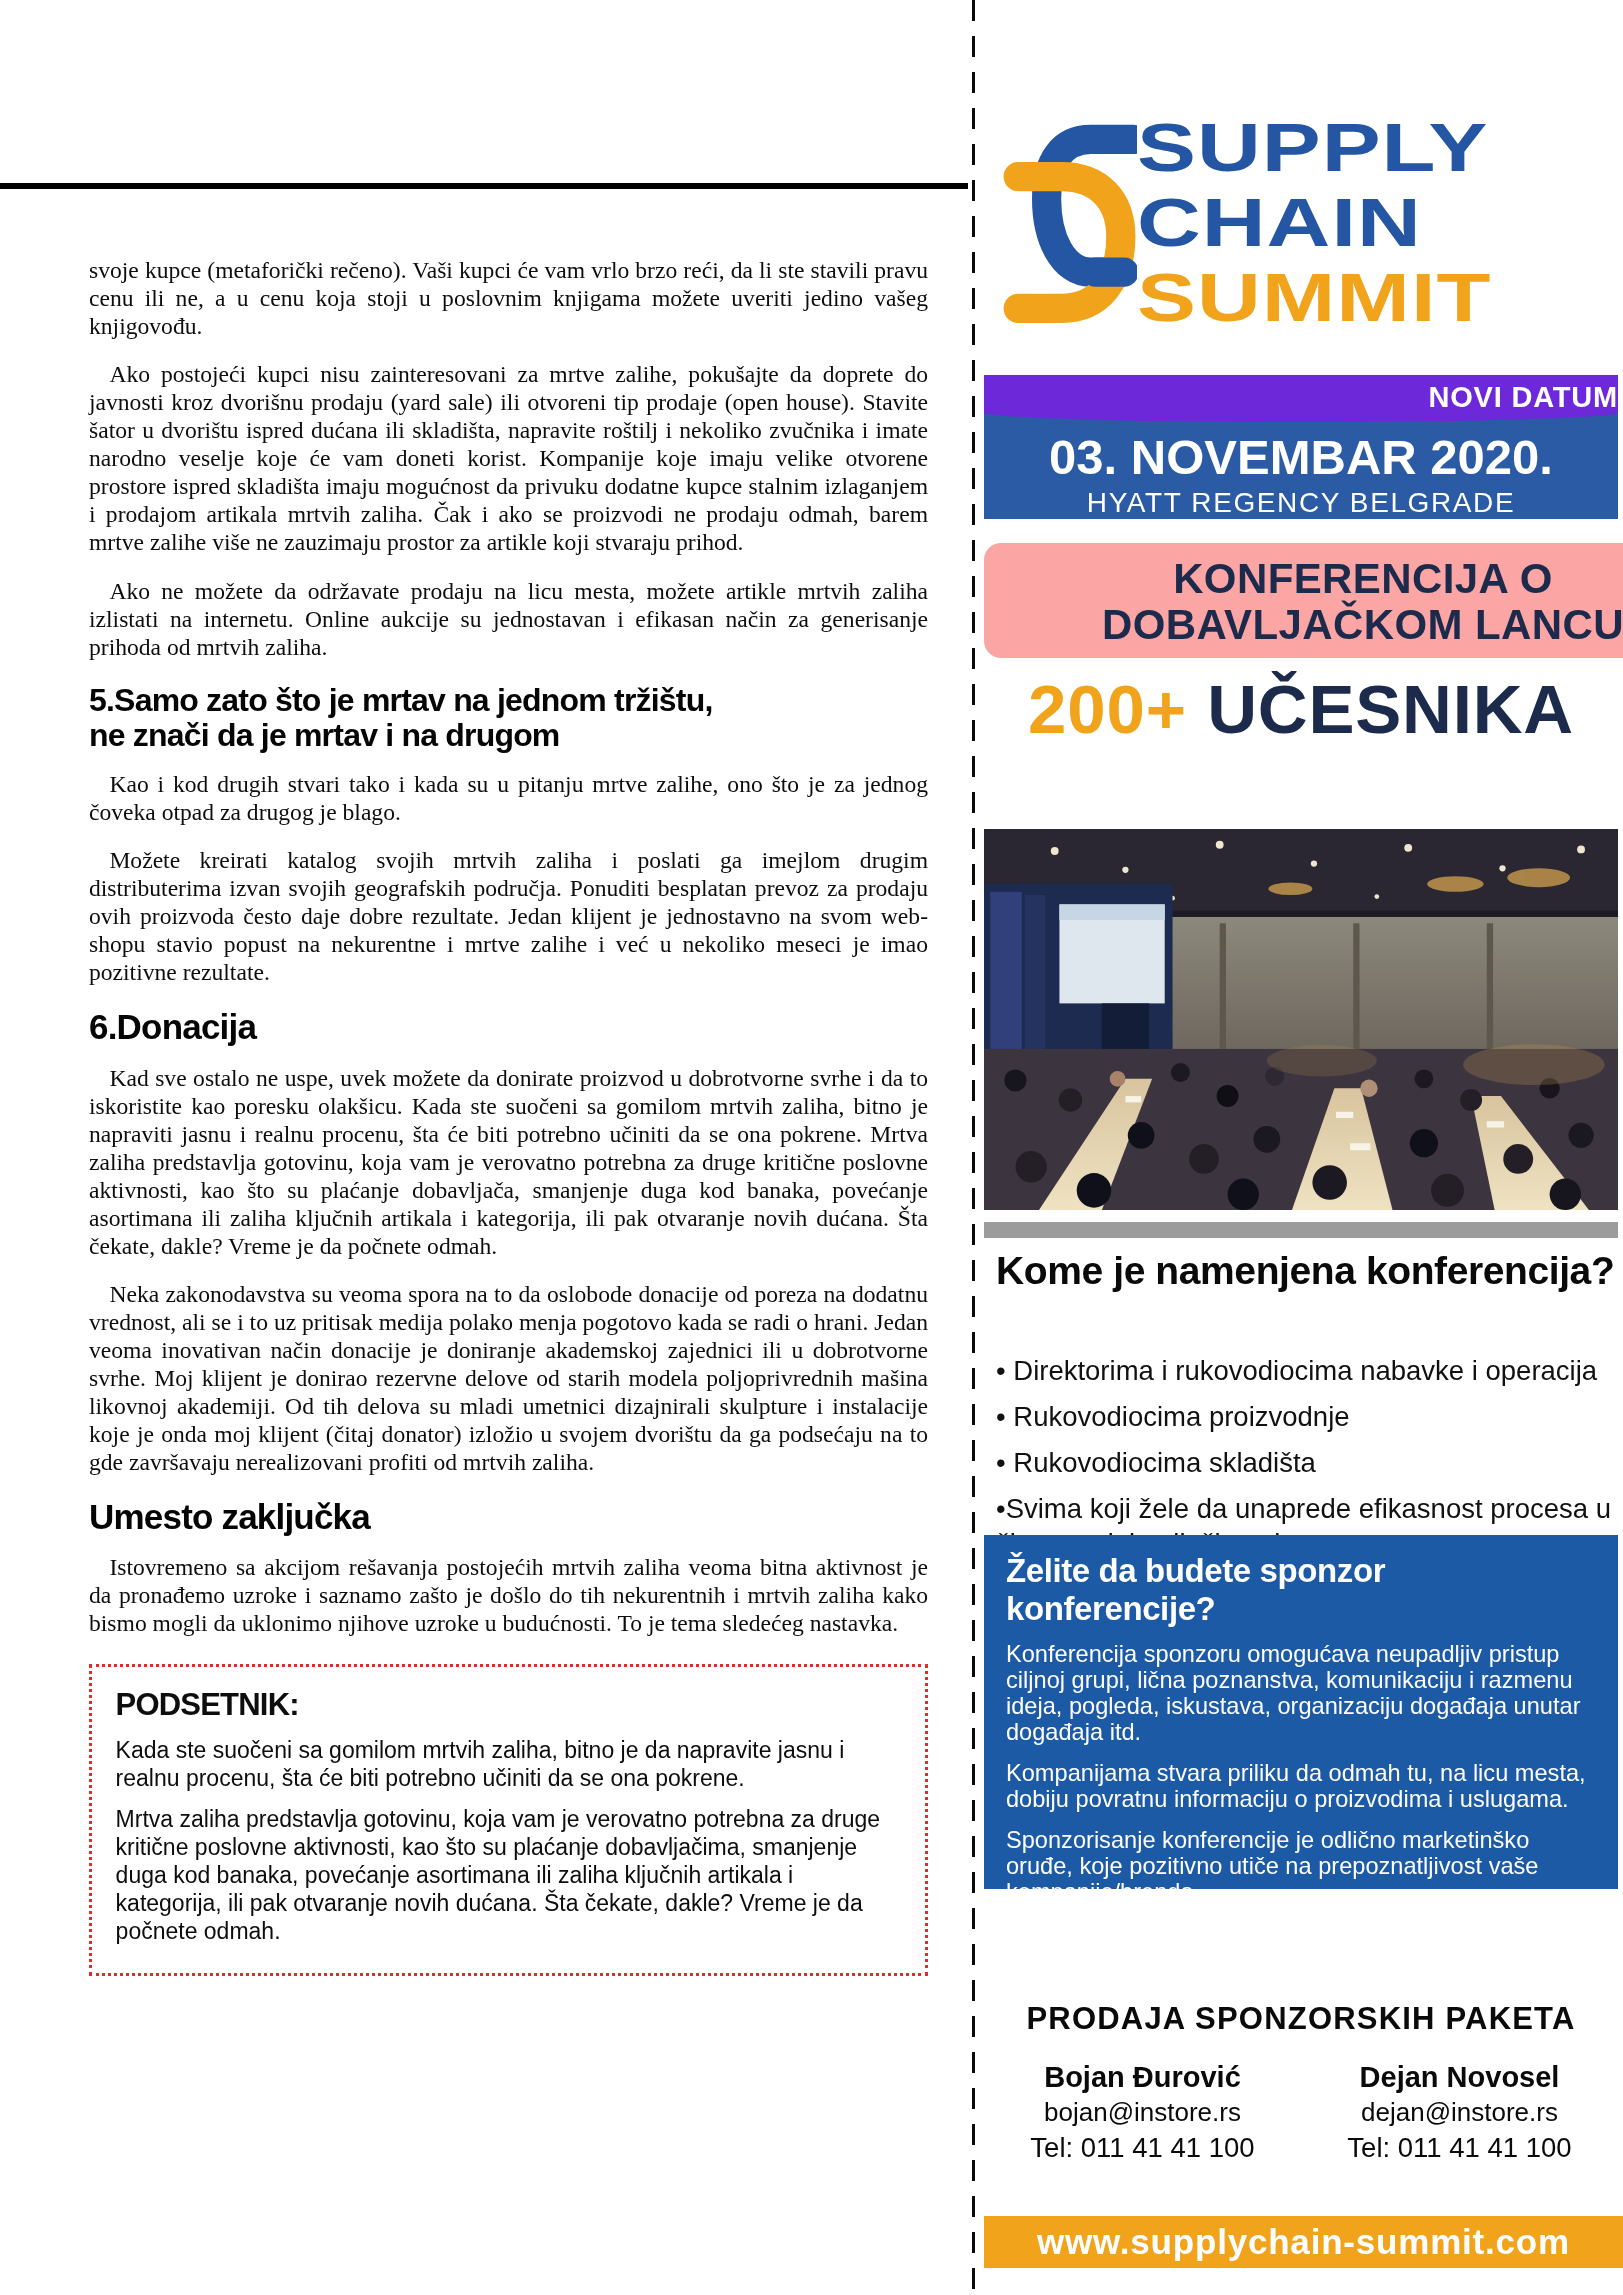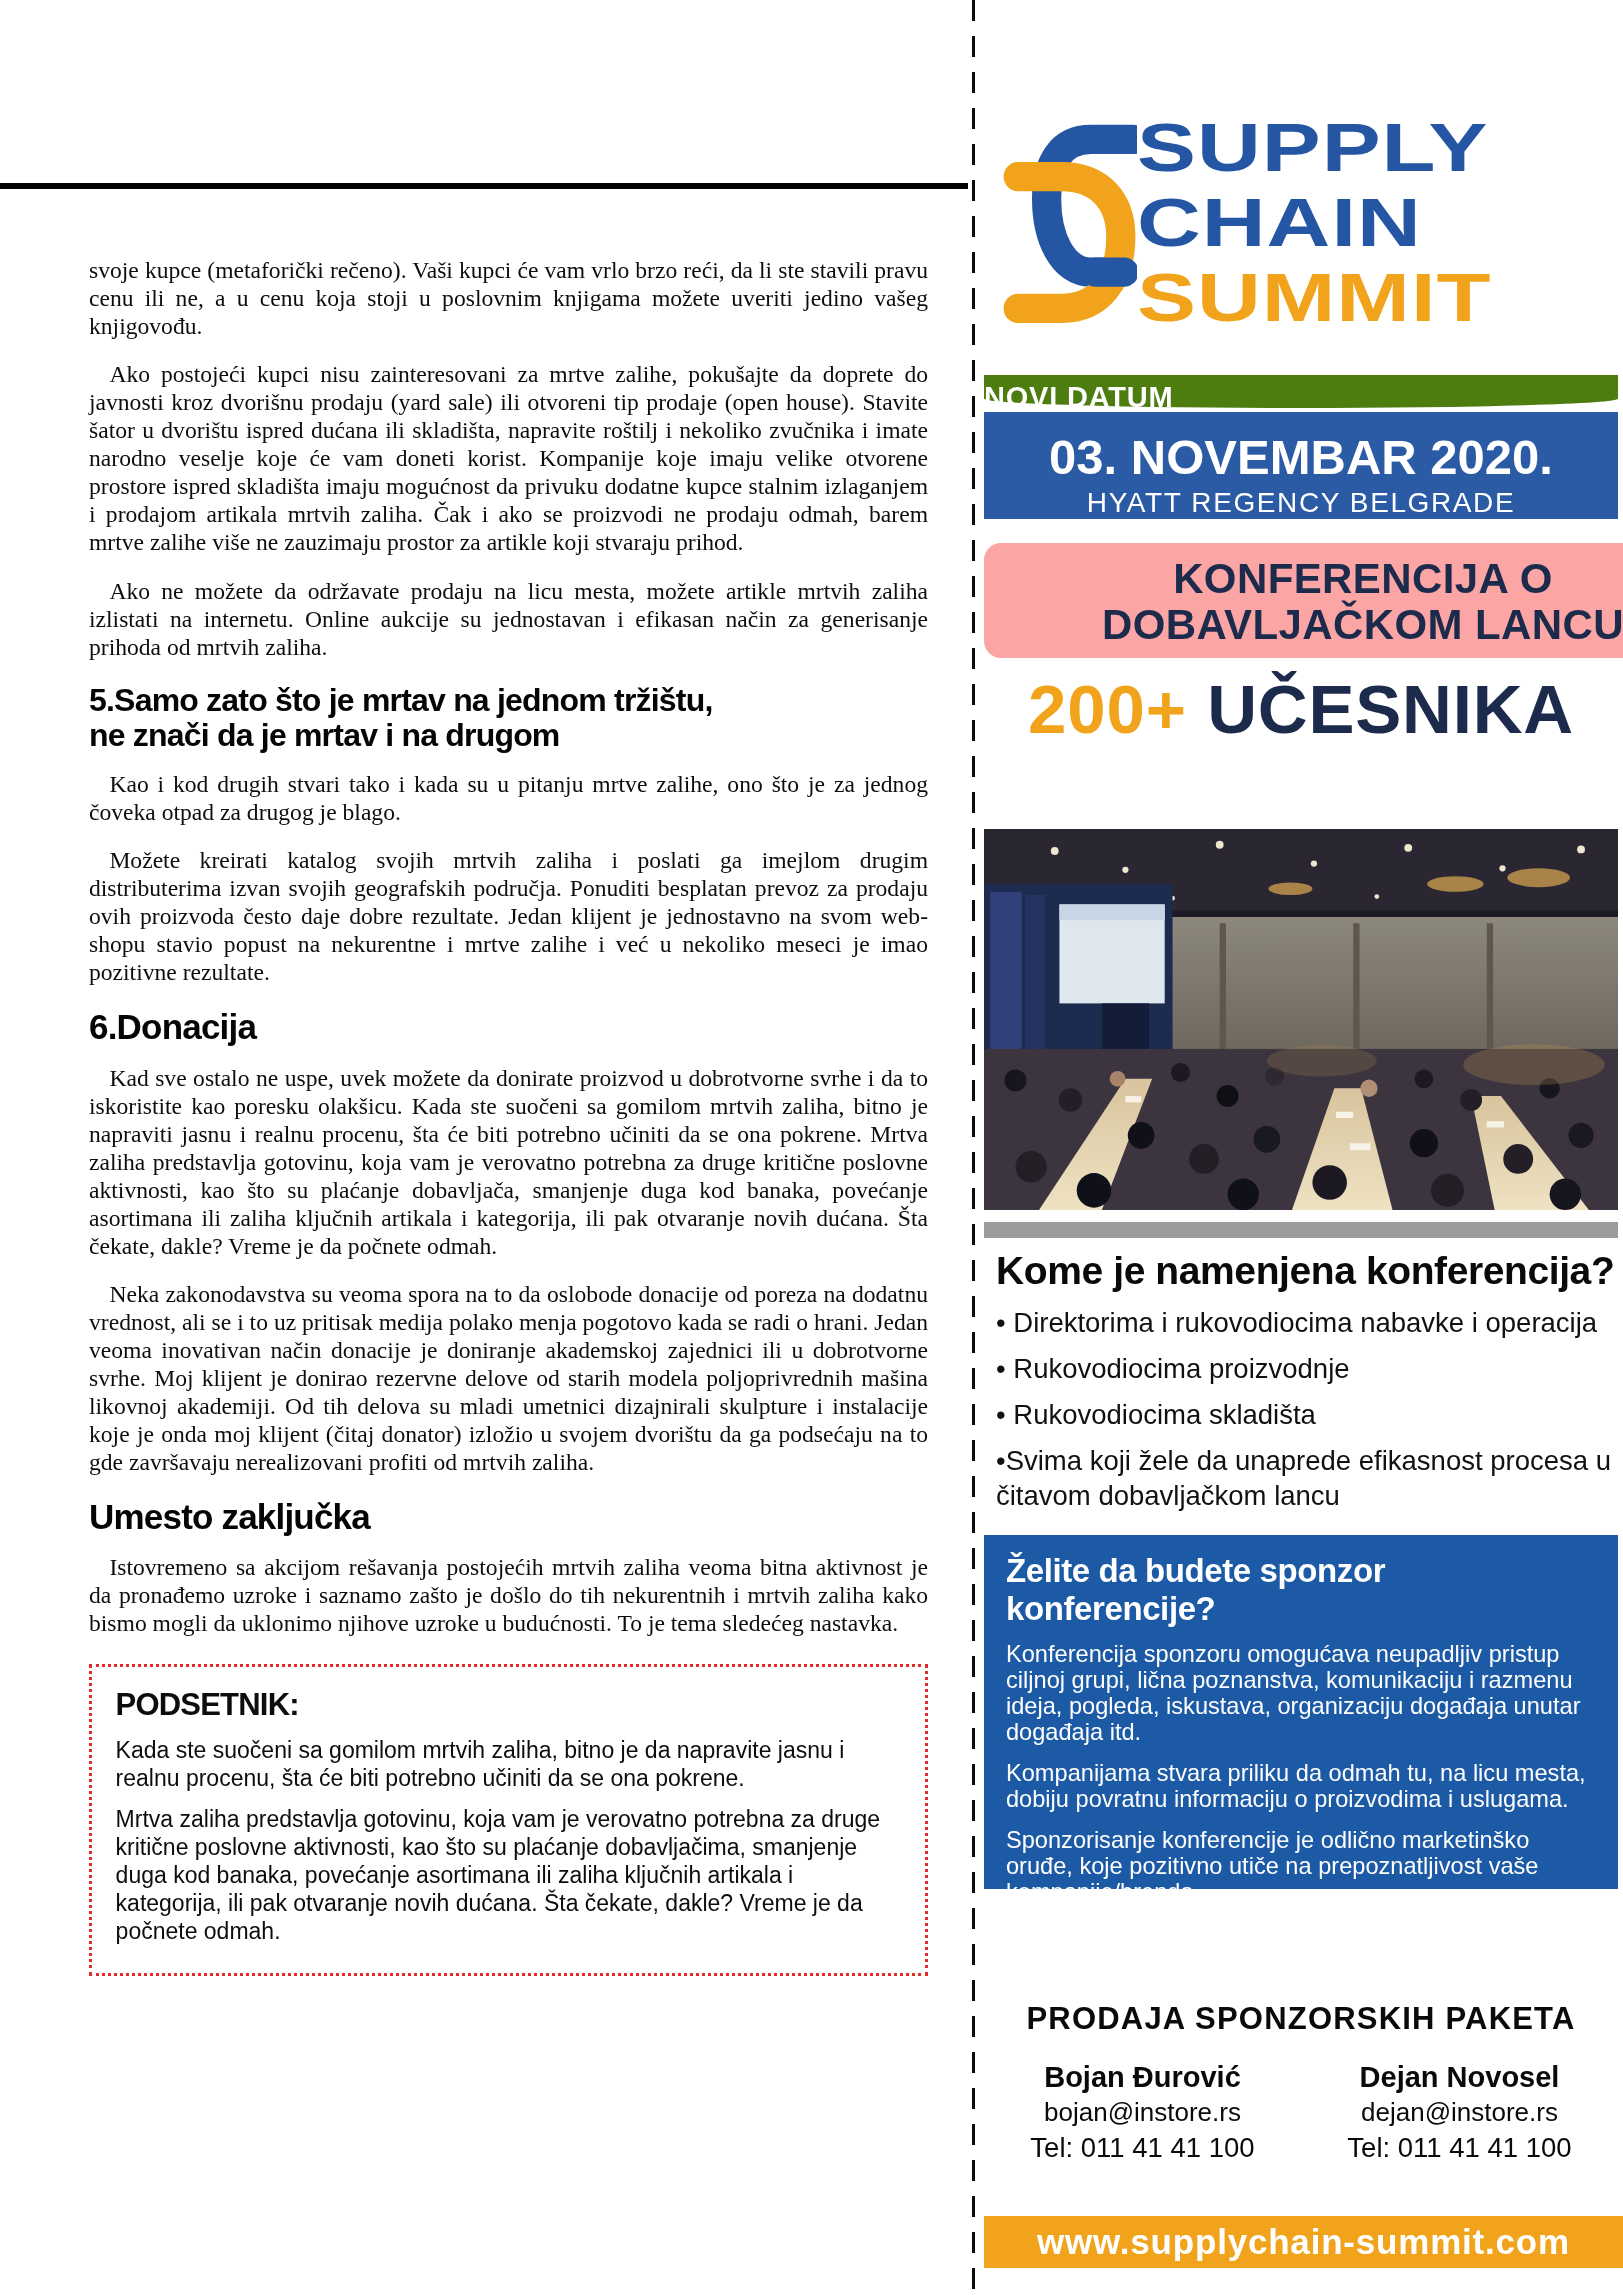--- a/index.html
+++ b/index.html
@@ -24,40 +24,40 @@
     font-family:"Liberation Sans","DejaVu Sans",sans-serif;font-size:23px;line-height:28px;
     text-align:left;color:#0d0d0d;}
   .reminder-title{font-size:31px;font-weight:700;letter-spacing:-0.8px;margin:4.7px 0 17.3px;}
   .reminder p{margin:0 0 12.6px;text-indent:0;}
   
   .abs{position:absolute;}
   .logo-words{position:absolute;left:1137px;top:110px;font-weight:700;font-size:69px;
     line-height:75px;letter-spacing:0.8px;}
   .logo-words .ln{display:block;transform:scaleX(1.28);transform-origin:left;}
   .w-blue{color:#2456a4;} .w-orange{color:#f2a31c;}
-  .badge{position:absolute;left:984px;top:375px;width:634px;height:33px;background:#4d7c0f;
+  .badge{position:absolute;left:984px;top:375px;width:634px;height:47px;background:#6d28d9;
     border-bottom-left-radius:317px 9.4px;border-bottom-right-radius:317px 9.4px;z-index:2;
-    text-align:left;}
+    text-align:right;}
   .badge span{display:inline-block;margin-top:6.3px;color:#fff;font-weight:700;font-size:29px;letter-spacing:0.8px;}
   .dateband{position:absolute;left:984px;top:412px;width:634px;height:107px;background:#2b5ba4;
     z-index:1;text-align:center;color:#fff;}
   .dateband .date{margin-top:17.3px;font-weight:700;font-size:49px;letter-spacing:0;}
   .dateband .venue{font-weight:400;font-size:28px;letter-spacing:1.6px;margin-top:1.6px;}
   .confbox{position:absolute;left:984px;top:543px;width:758px;height:115px;background:#fca5a5;
     text-align:center;color:#1c2b4c;font-weight:700;border-radius:17px;}
   .confbox .l{font-size:42px;line-height:46px;letter-spacing:0.4px;}
   .confbox .l:first-child{margin-top:12.6px;}
   .stats{position:absolute;left:984px;top:672px;width:634px;text-align:center;font-weight:700;}
   .stat-line{font-size:69px;line-height:75px;letter-spacing:0.8px;white-space:nowrap;}
   .stat-val{color:#f2a31c;margin-right:20.4px;} .stat-lab{color:#1c2b4c;}
   .photo{position:absolute;left:984px;top:829px;width:634px;height:381px;}
   .divider-bar{position:absolute;left:984px;top:1222px;width:634px;height:15.7px;background:#9c9c9c;}
   .aud-h{position:absolute;left:996px;top:1249px;width:622px;color:#0a0a0a;font-weight:700;
     font-size:39px;letter-spacing:-0.4px;}
-  .bullets{position:absolute;left:996px;top:1305px;width:620px;color:#111;font-size:27.5px;line-height:35px;}
+  .bullets{position:absolute;left:996px;top:1353px;width:620px;color:#111;font-size:27.5px;line-height:35px;}
   .bullets .b{margin-bottom:11px;}
   .sponsor{position:absolute;left:984px;top:1535px;width:634px;height:354px;background:#1c5aa6;
     box-sizing:border-box;padding:17.3px 22px;color:#fff;}
   .sponsor h3{margin:0 0 12.6px;font-size:33px;line-height:38px;letter-spacing:-0.4px;font-weight:700;}
   .sponsor p{margin:0 0 15px;font-size:23.6px;line-height:26px;}
   .sales-title{position:absolute;left:984px;top:2001px;width:634px;text-align:center;color:#0a0a0a;
     font-weight:700;font-size:31px;letter-spacing:1.2px;}
   .contacts{position:absolute;left:984px;top:2059px;width:634px;display:flex;}
   .contact{flex:1;text-align:center;color:#0a0a0a;}
   .contact .nm{font-weight:700;font-size:29px;line-height:36px;}

